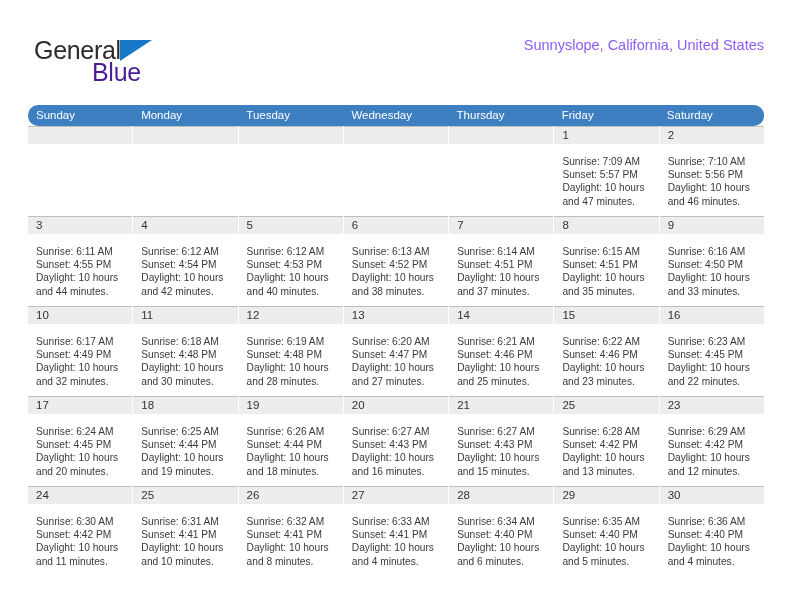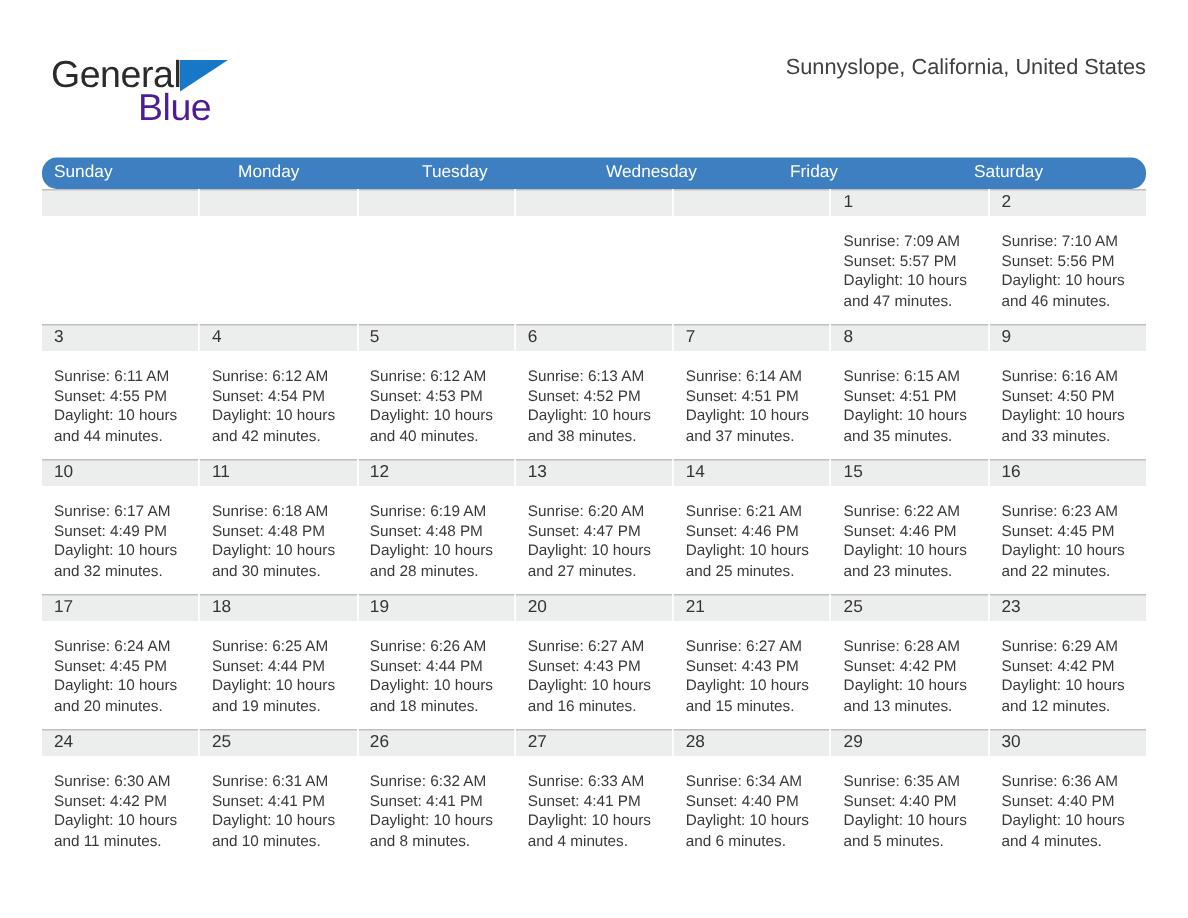--- a/index.html
+++ b/index.html
@@ -76,21 +76,21 @@
     font-size: 27px;
     font-weight: 400;
     color: #1a1a1a;
     line-height: 1.15;
     white-space: nowrap;
   }
   .cal-subtitle {
     margin-top: 9px;
     font-size: 14.5px;
     font-weight: 400;
-    color: #404040;
+    color: #8b5cf6;
     line-height: 1.15;
     white-space: nowrap;
   }
 
   
   .calendar {
     position: absolute;
     left: 28px;
     top: 105px;
     width: 736px;
@@ -164,20 +164,21 @@
 
   </div>
 
   <div class="calendar">
 
     <div class="dow-row">
       <div class="dow">Sunday</div>
       <div class="dow">Monday</div>
       <div class="dow">Tuesday</div>
       <div class="dow">Wednesday</div>
+      <div class="dow">Thursday</div>
       <div class="dow">Friday</div>
       <div class="dow">Saturday</div>
     </div>
 
     <div id="weeks-container">
         <div class="week">
           <div class="day empty">
             <div class="day-num-band">
               <div class="day-num"></div>
             </div>

